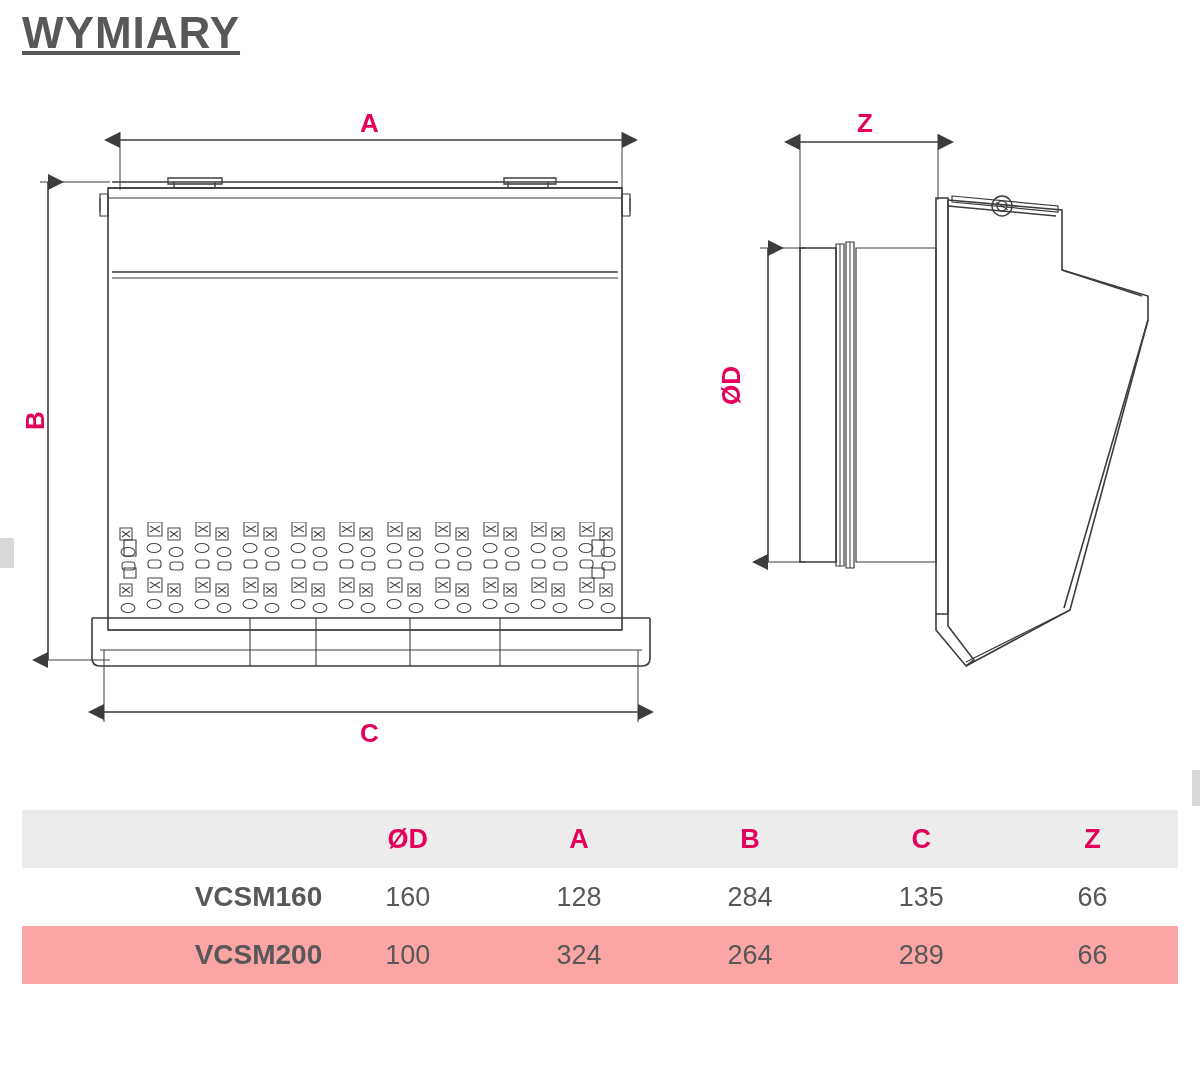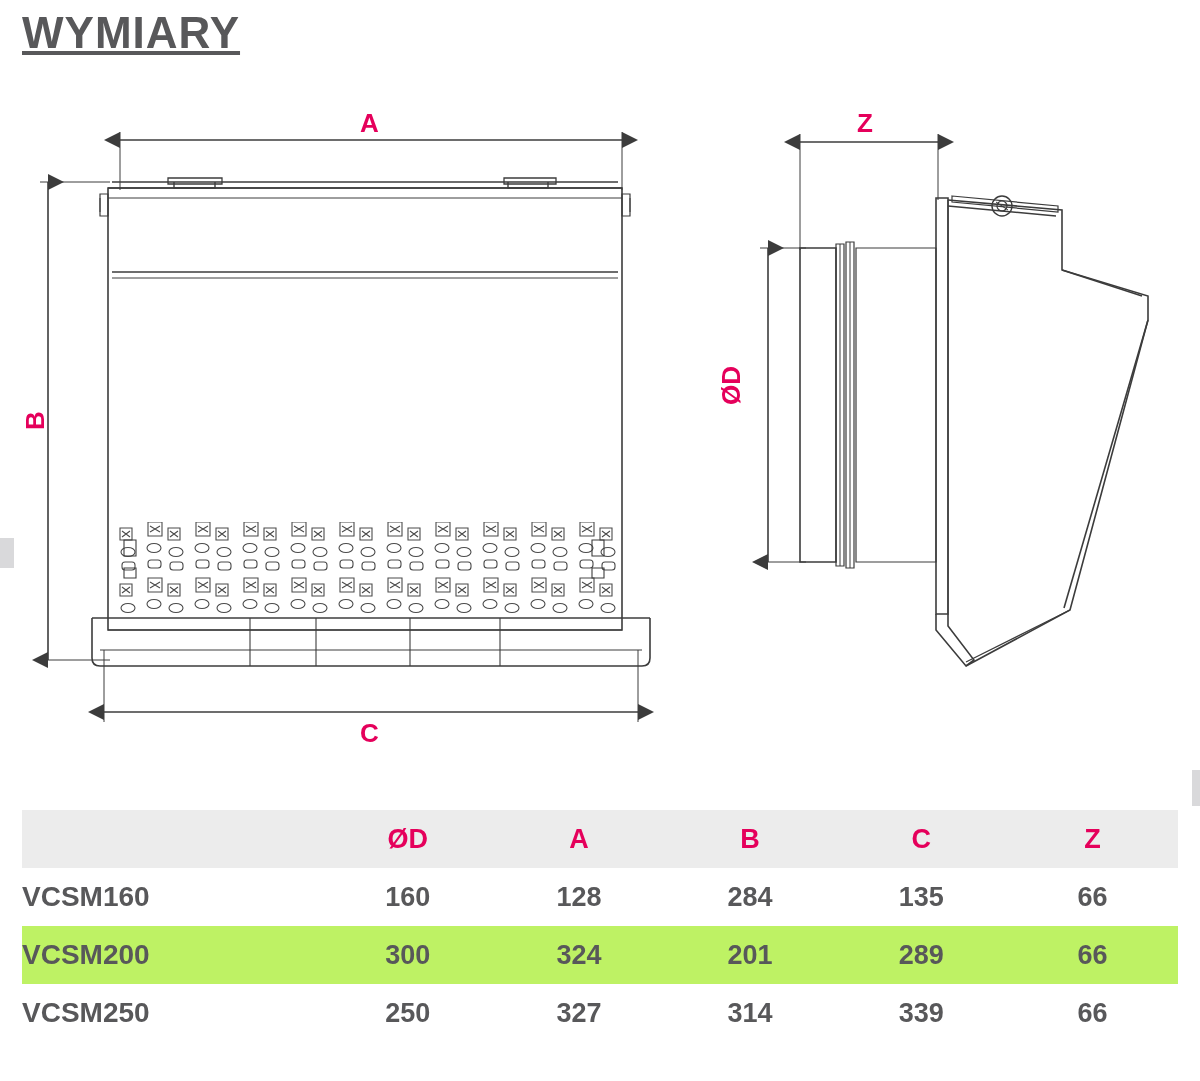--- a/index.html
+++ b/index.html
@@ -45,39 +45,39 @@
     top: 810px;
     width: 1156px;
     border-collapse: collapse;
     font-size: 27px;
   }
   #spec-table th, #spec-table td {
     padding: 0;
     height: 58px;
     text-align: center;
     color: #58585a;
-    font-weight: bold;
+    font-weight: normal;
   }
   #spec-table thead th {
     background: #ececec;
     color: #e5005b;
     font-weight: bold;
     font-size: 27px;
   }
   #spec-table thead th.blank-head {
     background: #ececec;
   }
   #spec-table tbody tr.alt {
-    background: #bef264;
+    background: #fca5a5;
   }
   #spec-table tbody td.model {
     color: #58585a;
     font-weight: bold;
     font-size: 28px;
-    text-align: left;
+    text-align: right;
   }
   #spec-table col.c-model { width: 300px; }
   #spec-table col.c-val { width: 171px; }
   .edge-mark {
     position: absolute;
     background: #d9d9db;
   }
 </style>
 </head>
 <body>
@@ -225,28 +225,20 @@
     <tr>
       <td class="model">VCSM160</td>
       <td>160</td>
       <td>128</td>
       <td>284</td>
       <td>135</td>
       <td>66</td>
     </tr>
     <tr class="alt">
       <td class="model">VCSM200</td>
-      <td>300</td>
+      <td>100</td>
       <td>324</td>
-      <td>201</td>
+      <td>264</td>
       <td>289</td>
-      <td>66</td>
-    </tr>
-    <tr>
-      <td class="model">VCSM250</td>
-      <td>250</td>
-      <td>327</td>
-      <td>314</td>
-      <td>339</td>
       <td>66</td>
     </tr>
   </tbody>
 </table>
 
 </body></html>

